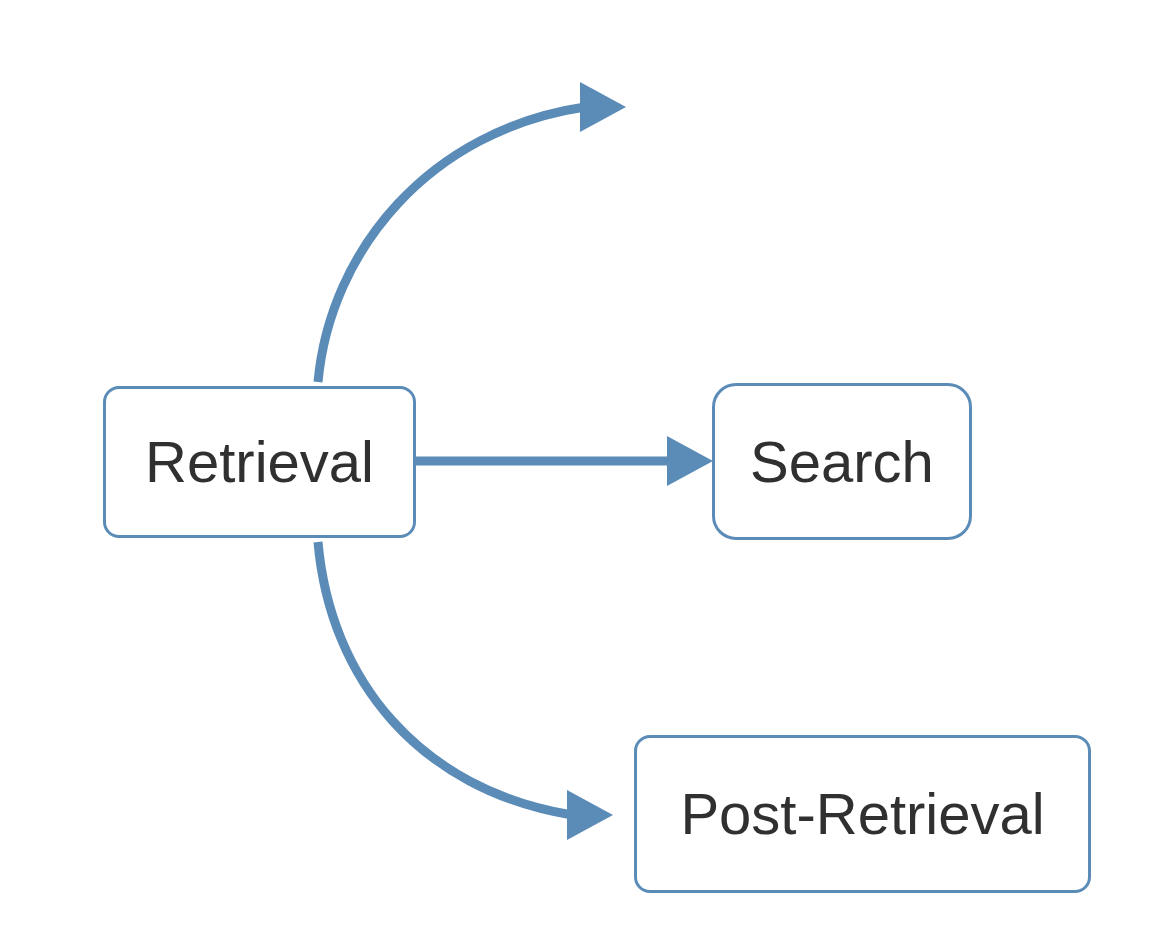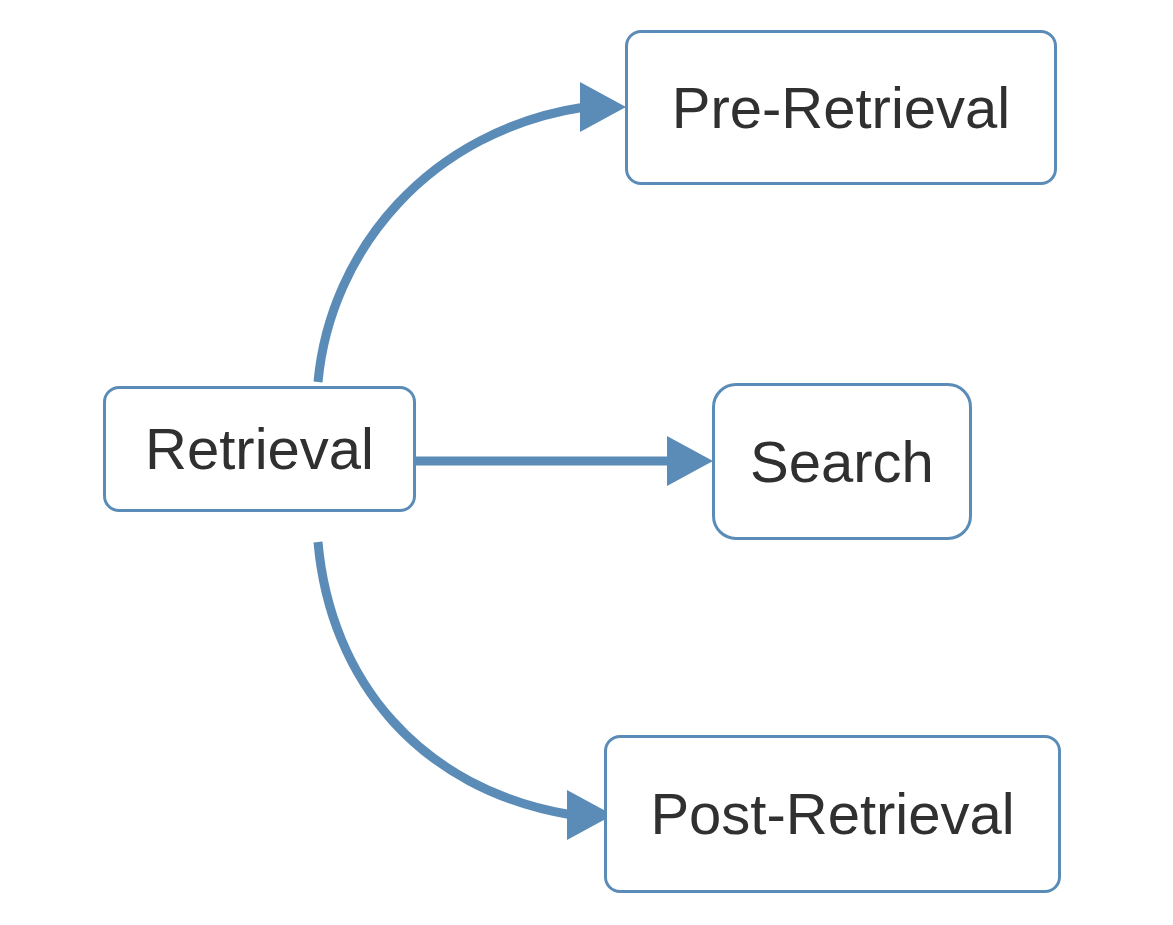--- a/index.html
+++ b/index.html
@@ -39,24 +39,24 @@
     color: #303030;
     font-family: "Liberation Sans", sans-serif;
     font-weight: 400;
     font-size: 58px;
     line-height: 1;
     letter-spacing: 0px;
     white-space: nowrap;
     user-select: none;
   }
   
-  #node-retrieval       { left: 103px; top: 386px; width: 313px; height: 126px; }
+  #node-retrieval       { left: 103px; top: 386px; width: 313px; height: 152px; }
   #node-pre-retrieval   { left: 625px; top: 30px;  width: 432px; height: 155px; }
   #node-search          { left: 712px; top: 383px; width: 260px; height: 157px; border-radius: 24px; }
-  #node-post-retrieval  { left: 604px; top: 735px; width: 457px; height: 158px; }
+  #node-post-retrieval  { left: 634px; top: 735px; width: 457px; height: 158px; }
 </style>
 </head>
 <body>
 
 <div id="diagram-canvas">
 
   <svg id="edges-layer" viewBox="0 0 1173 925" width="1173" height="925" xmlns="http://www.w3.org/2000/svg">
 
     <g>
       <path d="M 318,382 C 330,250 430,130 585,107" fill="none" stroke="#5b8cb8" stroke-width="9" stroke-linecap="butt" stroke-linejoin="round"></path>
@@ -71,23 +71,20 @@
     <g>
       <path d="M 318,542 C 330,680 420,790 572,815" fill="none" stroke="#5b8cb8" stroke-width="9" stroke-linecap="butt" stroke-linejoin="round"></path>
       <polygon points="567,790 613,815 567,840" fill="#5b8cb8"></polygon>
     </g>
   </svg>
 
   <div class="node" id="node-retrieval">
     <span class="node-label">Retrieval</span>
   </div>
 
-  <div class="node" id="node-pre-retrieval">
-    <span class="node-label">Pre-Retrieval</span>
-  </div>
 
   <div class="node" id="node-search">
     <span class="node-label">Search</span>
   </div>
 
   <div class="node" id="node-post-retrieval">
     <span class="node-label">Post-Retrieval</span>
   </div>
 
 </div>

